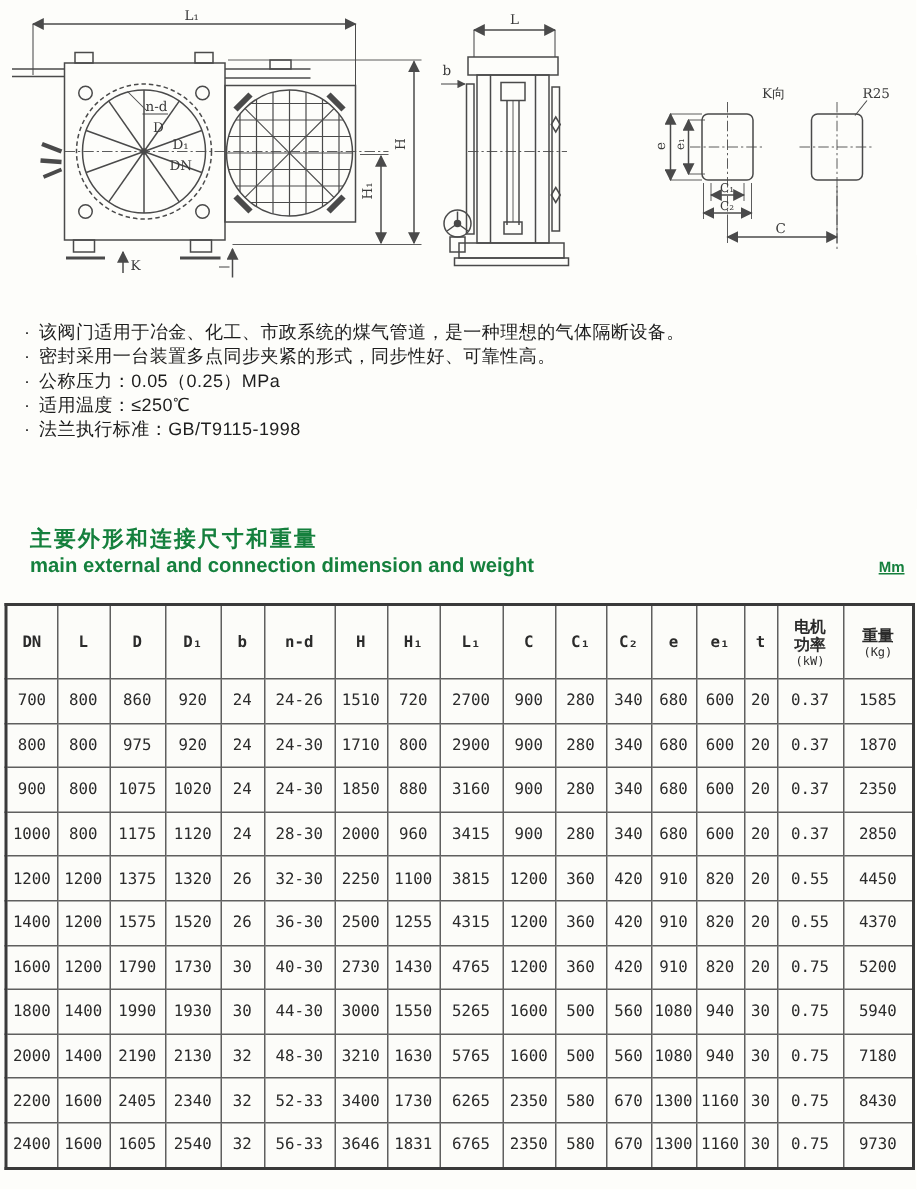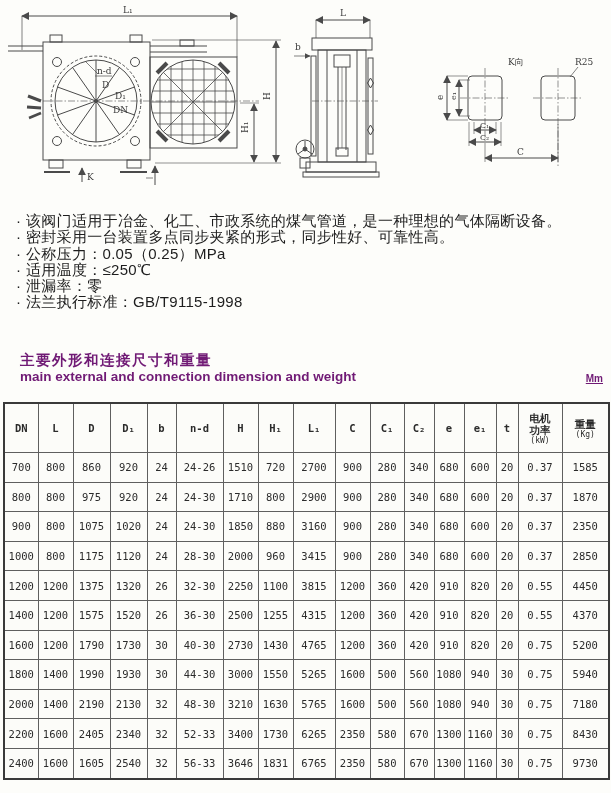--- a/index.html
+++ b/index.html
@@ -6,27 +6,27 @@
   .page {
     position:relative; width:611px; height:793px;
     background:#fdfdfa; overflow:hidden;
     font-family:"Liberation Sans", sans-serif; color:#222;
   }
   .drawings { position:absolute; top:0; left:0; width:611px; height:208px; }
   svg text { font-family:"DejaVu Serif", serif; font-size:9px; fill:#3a3a3a; stroke:none; }
   svg text.small { font-size:8px; }
 
   .bullets { position:absolute; top:213px; left:16px; margin:0; padding:0; list-style:none; }
-  .bullets li { font-size:15px; line-height:16.3px; color:#1d1d1d; white-space:nowrap; letter-spacing:0.3px; }
+  .bullets li { font-size:12px; line-height:16.3px; color:#1d1d1d; white-space:nowrap; letter-spacing:0.3px; }
   .bullets .dot { display:inline-block; width:10px; color:#1d1d1d; }
 
   .section-head {
     position:absolute; top:352px; left:20px; right:8px;
     display:flex; justify-content:space-between; align-items:flex-end;
-    color:#701a75;
+    color:#15803d;
   }
   .title-zh { font-size:14.5px; font-weight:bold; letter-spacing:1.5px; line-height:17px; }
   .title-en { font-size:13.5px; font-weight:bold; line-height:16px; }
   .unit { font-size:10px; font-weight:bold; padding-bottom:1px;text-decoration:underline; }
 
   table.dim {
     position:absolute; top:402px; left:3px; width:605px;
     border-collapse:collapse; table-layout:fixed;
     font-family:"DejaVu Sans Mono", monospace;
     border:2px solid #3a3a3a; background:#fcfcf9;
@@ -224,21 +224,20 @@
         <text x="517" y="155">C</text>
       </g>
     </svg>
   </div>
 
   <ul class="bullets">
     <li><span class="dot">·</span><span>该阀门适用于冶金、化工、市政系统的煤气管道，是一种理想的气体隔断设备。</span></li>
     <li><span class="dot">·</span><span>密封采用一台装置多点同步夹紧的形式，同步性好、可靠性高。</span></li>
     <li><span class="dot">·</span><span>公称压力：0.05（0.25）MPa</span></li>
     <li><span class="dot">·</span><span>适用温度：≤250℃</span></li>
-    <li><span class="dot">·</span><span>泄漏率：零</span></li>
     <li><span class="dot">·</span><span>法兰执行标准：GB/T9115-1998</span></li>
   </ul>
 
   <div class="section-head">
     <div>
       <div class="title-zh">主要外形和连接尺寸和重量</div>
       <div class="title-en">main external and connection dimension and weight</div>
     </div>
     <div class="unit">Mm</div>
   </div>

